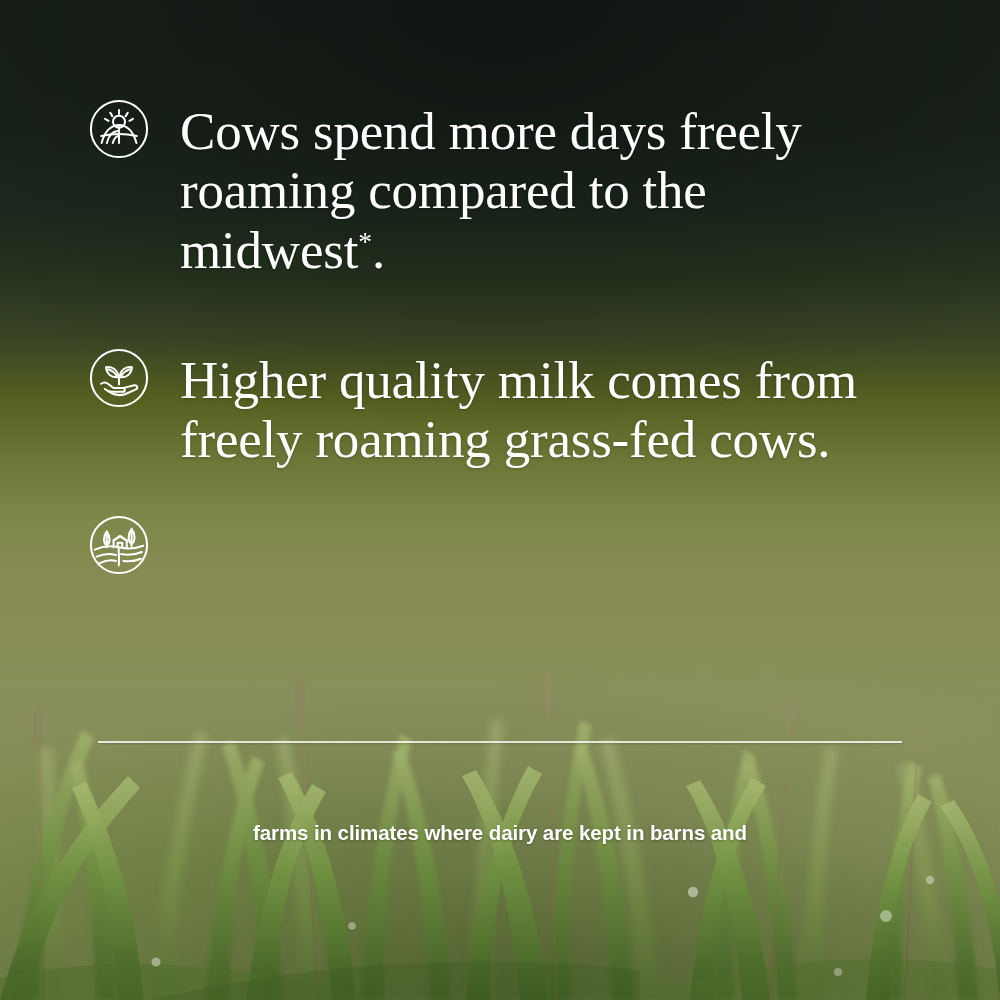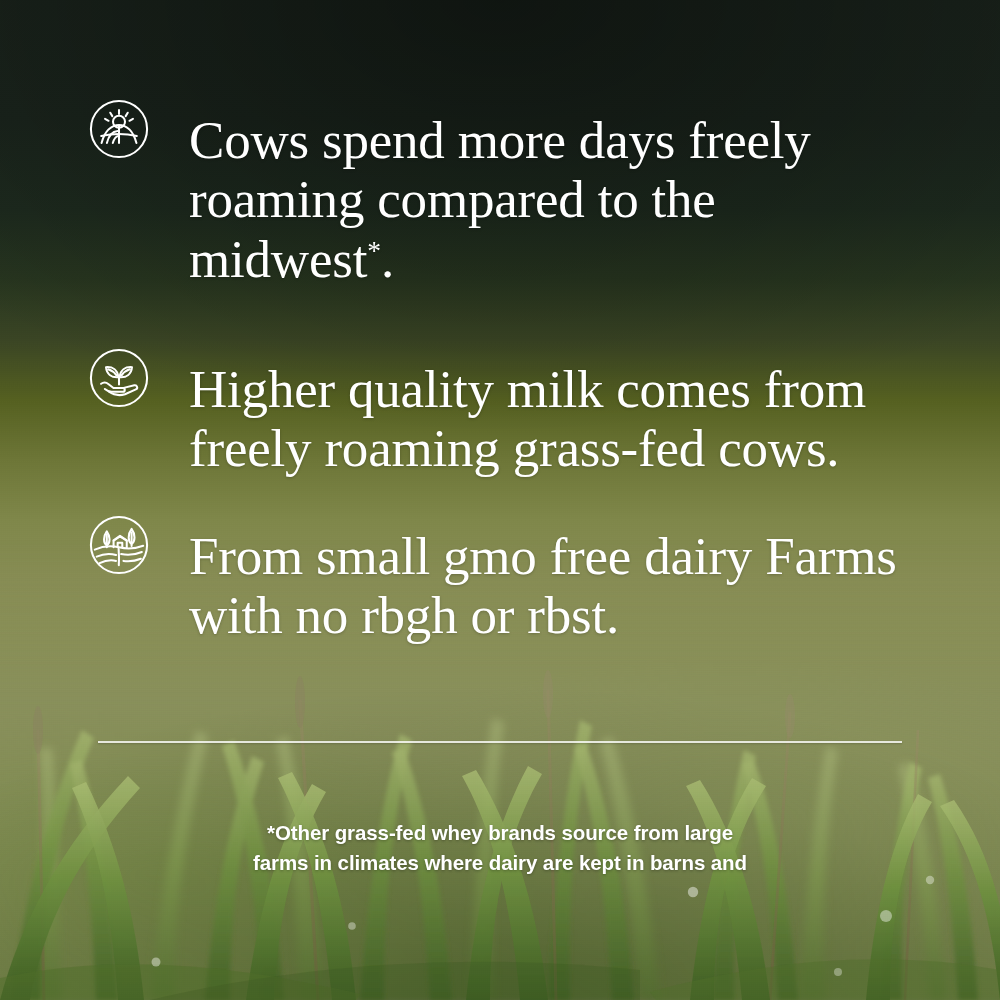--- a/index.html
+++ b/index.html
@@ -104,21 +104,21 @@
   .feature-icon svg { display: block; width: 62px; height: 62px; }
 
   .feature-text {
     color: #ffffff;
     font-family: "Liberation Serif", serif;
     font-size: 53px;
     line-height: 1.12;
     letter-spacing: -0.2px;
     font-weight: 400;
     text-shadow: 0 1px 3px rgba(0,0,0,0.22);
-    margin: 17px;
+    margin: 8px;
     padding-top: 2px;
   }
   .feature-text .sup {
     font-size: 0.52em;
     vertical-align: 0.62em;
     letter-spacing: 0;
   }
 
   .divider {
     position: absolute;
@@ -308,26 +308,22 @@
           <path d="M30.6 34.2 v-4.6 h4.8 v4.6"></path>
 
           <path d="M7.0 36.8 c9.0-4.0 18.0-4.0 25.0-2.4 c7.6 1.8 16.6 1.6 25.0-1.6"></path>
           <path d="M9.0 44.0 c7.0-3.0 14.4-3.2 20.0-1.6"></path>
           <path d="M12.0 50.8 c6.0-3.0 12.0-3.6 17.0-2.4"></path>
           <path d="M34.2 41.4 c7.0 1.4 14.6 0.6 21.4-2.2"></path>
           <path d="M36.6 48.4 c6.2 0.8 12.4 0.0 18.0-2.2"></path>
           <path d="M31.6 36.0 c0.4 5.6 0.6 11.2 0.2 16.8"></path>
         </svg>
       </span>
-      <p class="feature-text">
-        <span>From small gmo free dairy Farms with no rbgh or rbst.</span>
-      </p>
     </div>
 
     <div class="divider"></div>
 
     <div class="footnote">
-      <span class="fn-line">*Other grass-fed whey brands source from large</span>
       <span class="fn-line">farms in climates where dairy are kept in barns and</span>
     </div>
 
   </div>
 </div>
 
 </body></html>

